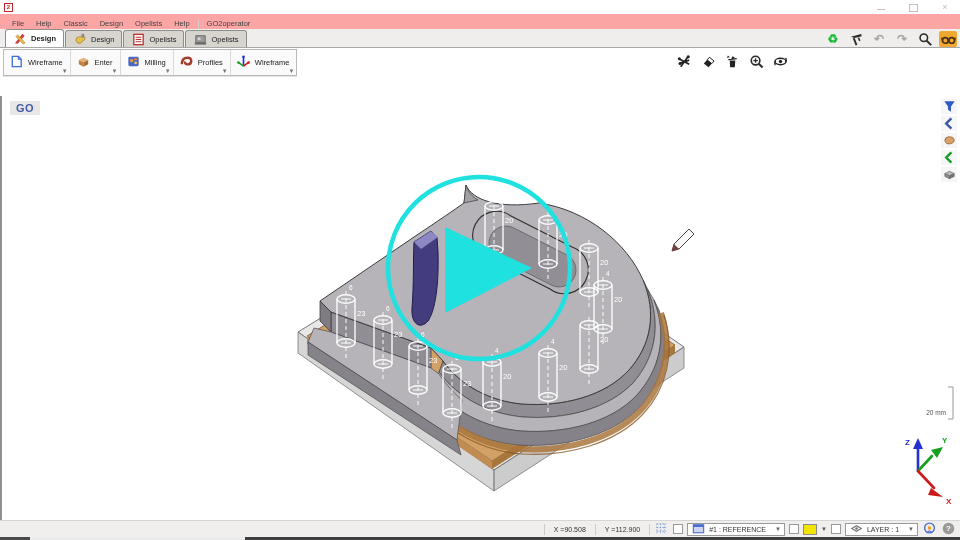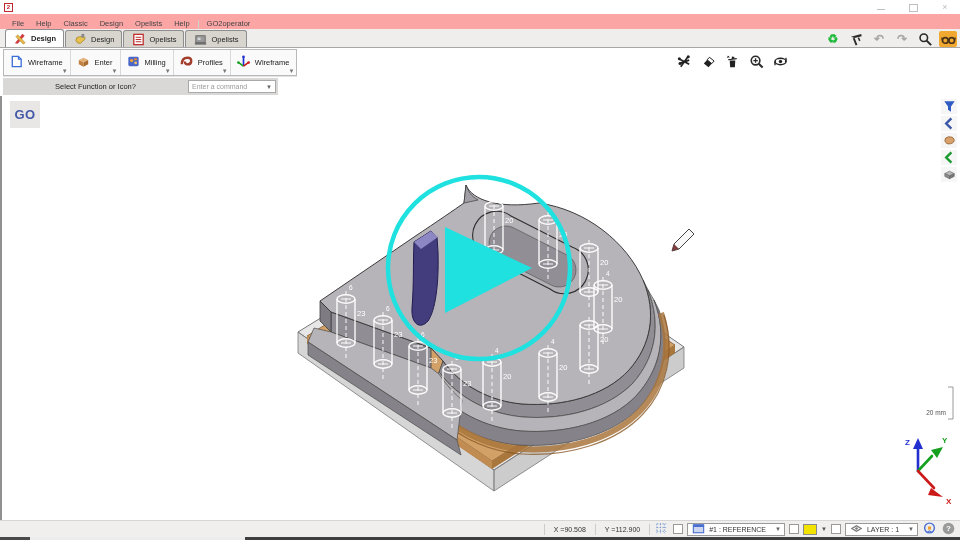--- a/index.html
+++ b/index.html
@@ -55,23 +55,23 @@
     display:flex; align-items:center; }
   .prompt-text { width:185px; text-align:center; font-size:7.5px; color:#222; }
   .cmd-combo { width:88px; height:13px; background:#fff; border:1px solid #a9a9a9;
     display:flex; align-items:center; justify-content:space-between; padding:0 3px; }
   .cmd-combo .ph { font-size:7px; color:#9a9a9a; }
   .cmd-combo .chev { font-size:6px; color:#666; }
 
   
   .viewport { position:absolute; left:0; top:96px; width:960px; height:424px; background:#fff;
     border-left:2px solid #909090; }
-  .go-logo { position:absolute; left:8px; top:5px; width:30px; height:27px; background:#e8e7e5;
+  .go-logo { position:absolute; left:8px; top:5px; width:30px; height:14px; background:#e8e7e5;
     display:flex; align-items:center; justify-content:center; color:#4459a8; font-weight:bold;
-    font-size:13px; letter-spacing:.5px; }
+    font-size:11px; letter-spacing:.5px; }
   .scene { position:absolute; left:0; top:0; width:958px; height:424px; }
   .side-icons { position:absolute; right:3px; top:3px; display:flex; flex-direction:column; gap:2px; }
   .sicon { width:16px; height:15px; display:flex; align-items:center; justify-content:center; background:#f6f6f6; }
 
   
   .statusbar { position:absolute; left:0; top:520px; width:960px; height:17px; background:#f0efed;
     border-top:1px solid #d6d6d6; display:flex; align-items:center; justify-content:flex-end;
     font-size:7px; color:#333; padding-right:4px; gap:4px; }
   .sb-sep { width:1px; height:11px; background:#cccccc; }
   .sb-text { padding:0 5px; white-space:nowrap; }
@@ -267,29 +267,20 @@
         <div class="ticon">
           <svg width="15" height="15" viewBox="0 0 16 16">
             <ellipse cx="8" cy="8" rx="6" ry="3.4" fill="none" stroke="#222" stroke-width="1.5"></ellipse>
             <circle cx="8" cy="8" r="1.8" fill="#222"></circle>
             <path d="M2.5,12 Q1,9.5 3,7.5 M13.5,4 Q15,6.5 13,8.5" stroke="#222" stroke-width="1.2" fill="none"></path>
           </svg>
         </div>
       </div>
   </div>
 
-  <div class="funcrow">
-    <div class="prompt-bar">
-      <div class="prompt-text">Select Function or Icon?</div>
-      <div class="cmd-combo">
-        <span class="ph">Enter a command</span>
-        <span class="chev">▼</span>
-      </div>
-    </div>
-  </div>
 
   <div class="viewport">
     <div class="go-logo">GO</div>
 
     <svg class="scene" viewBox="0 0 958 424">
 
       <g>
         <path d="M296,236 L489,117 L682,251 L492,374 Z" fill="#c9c9c9" fill-opacity="0.45" stroke="#787878" stroke-width="1"></path>
         <path d="M296,236 L492,374 L492,395 L296,257 Z" fill="#b5b5b5" fill-opacity="0.55" stroke="#787878" stroke-width="0.8"></path>
         <path d="M492,374 L682,251 L682,272 L492,395 Z" fill="#a2a2a2" fill-opacity="0.55" stroke="#787878" stroke-width="0.8"></path>

